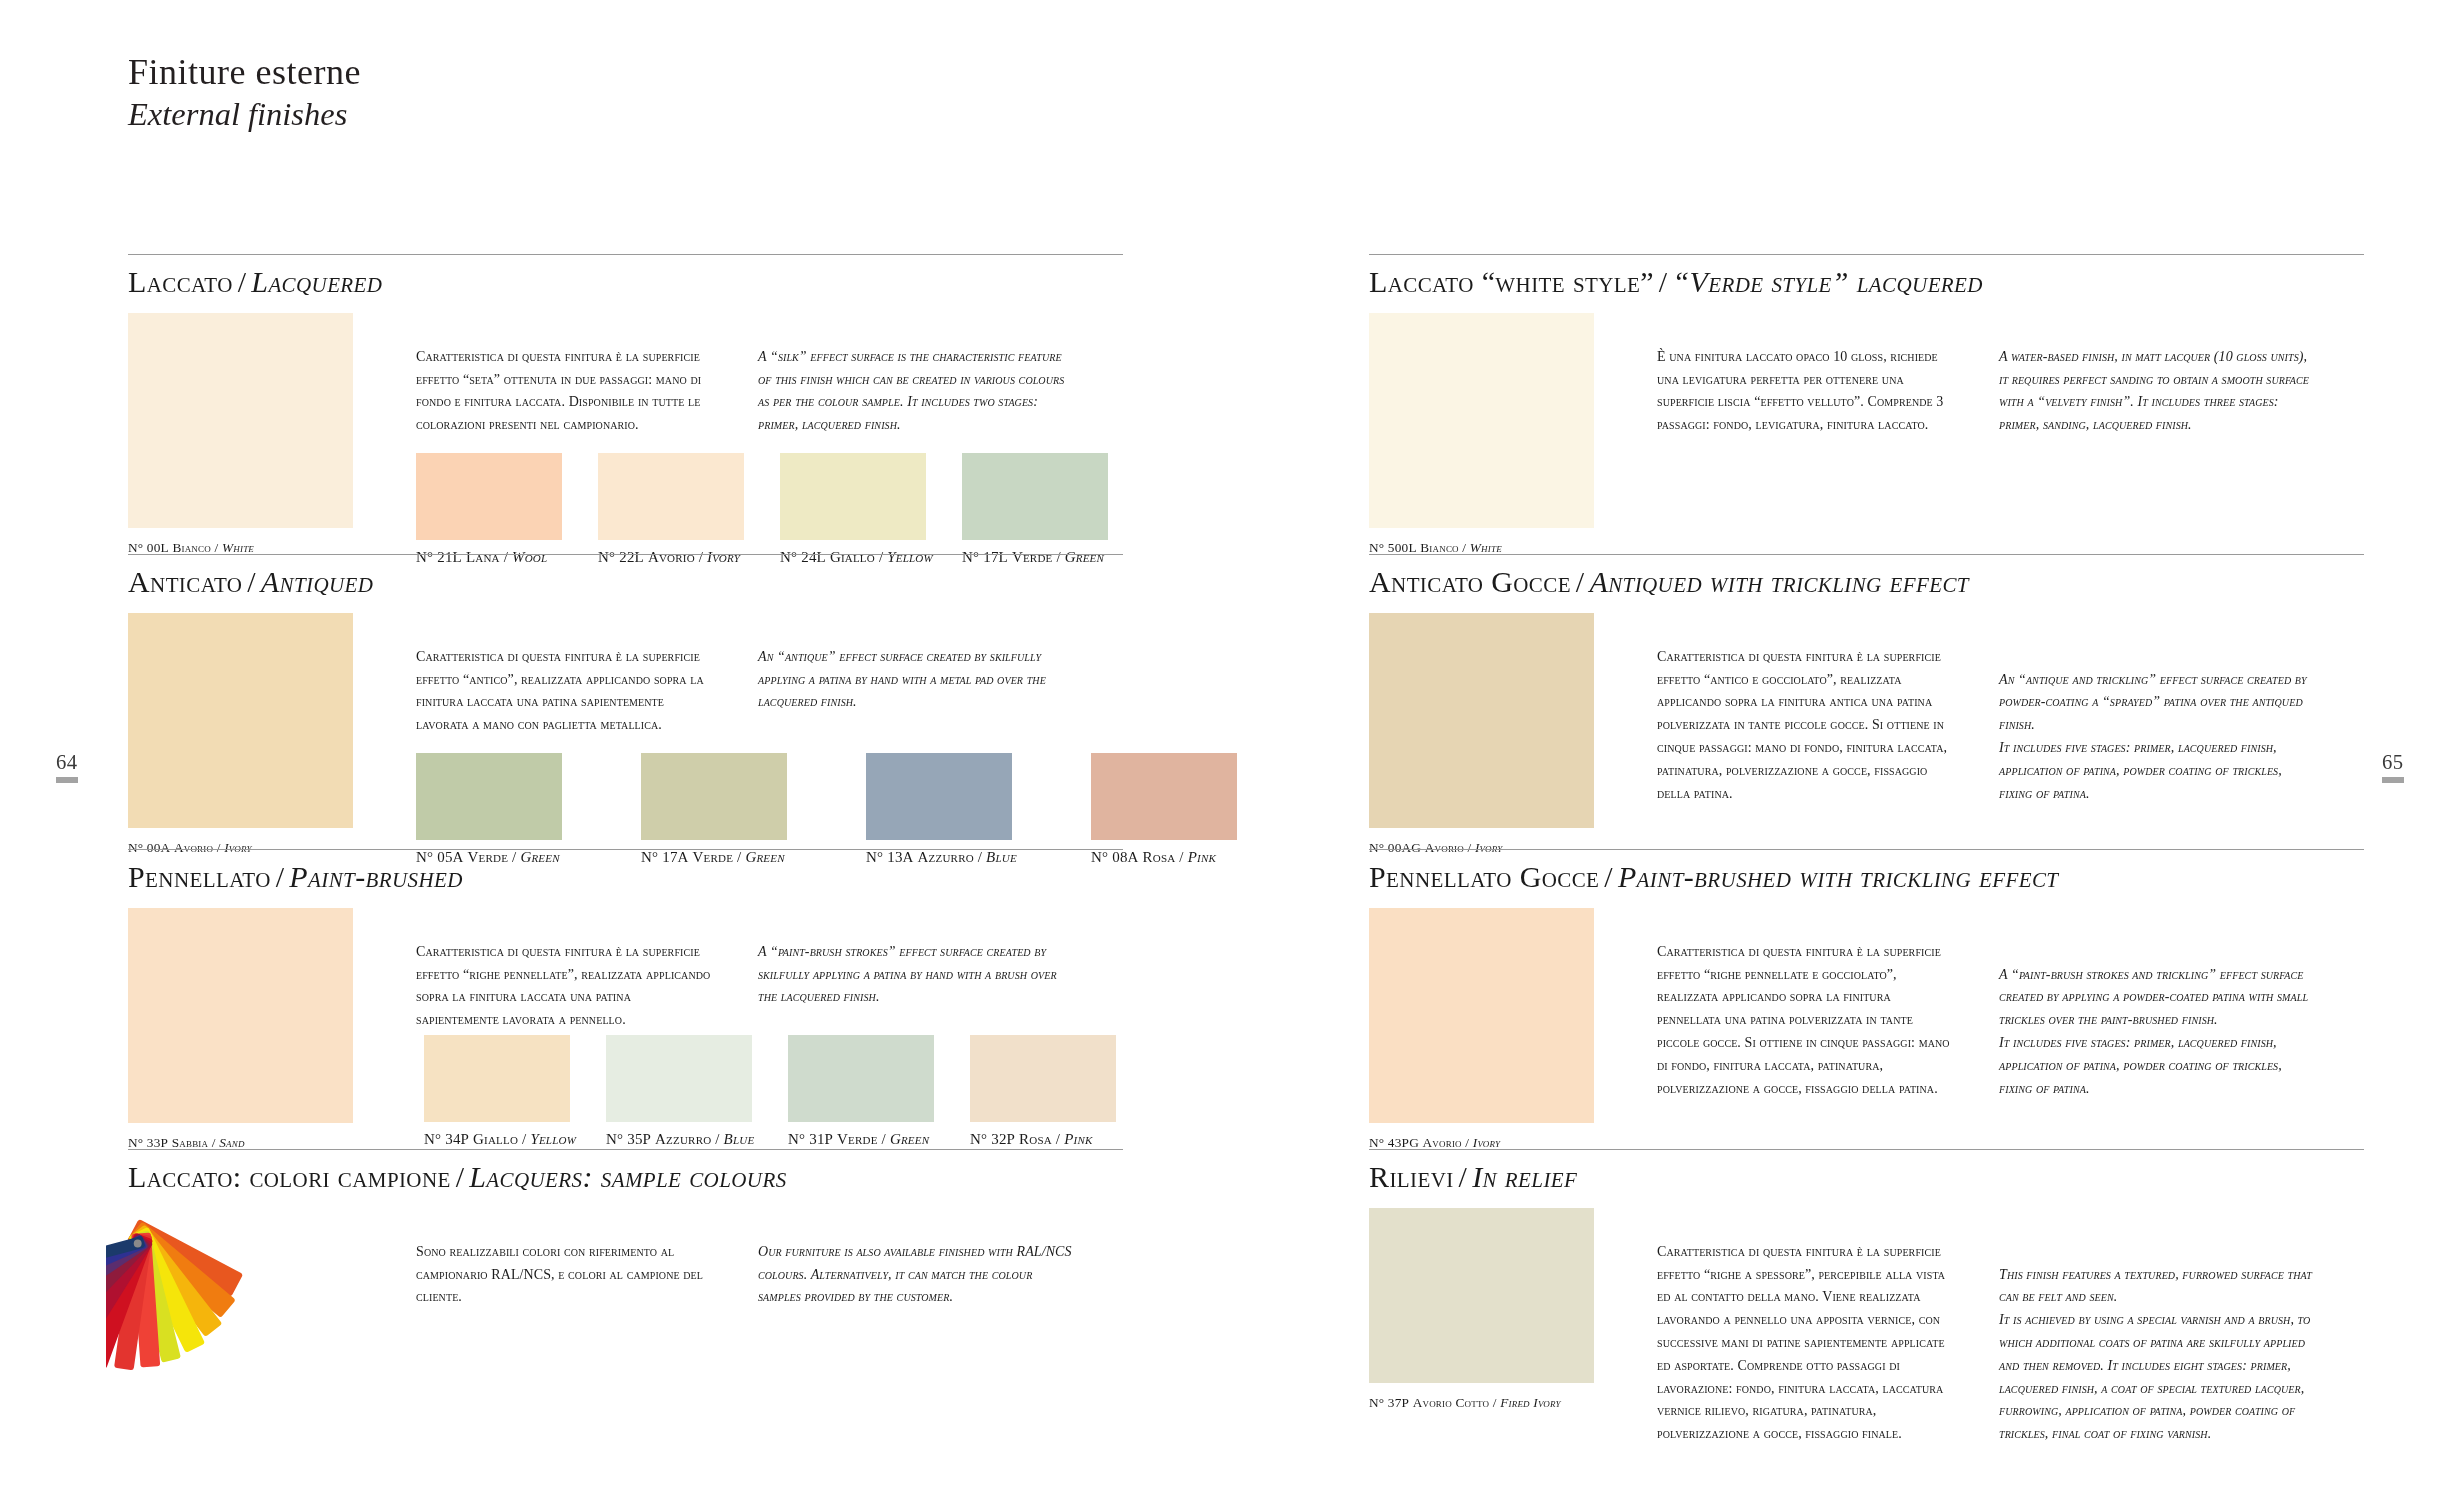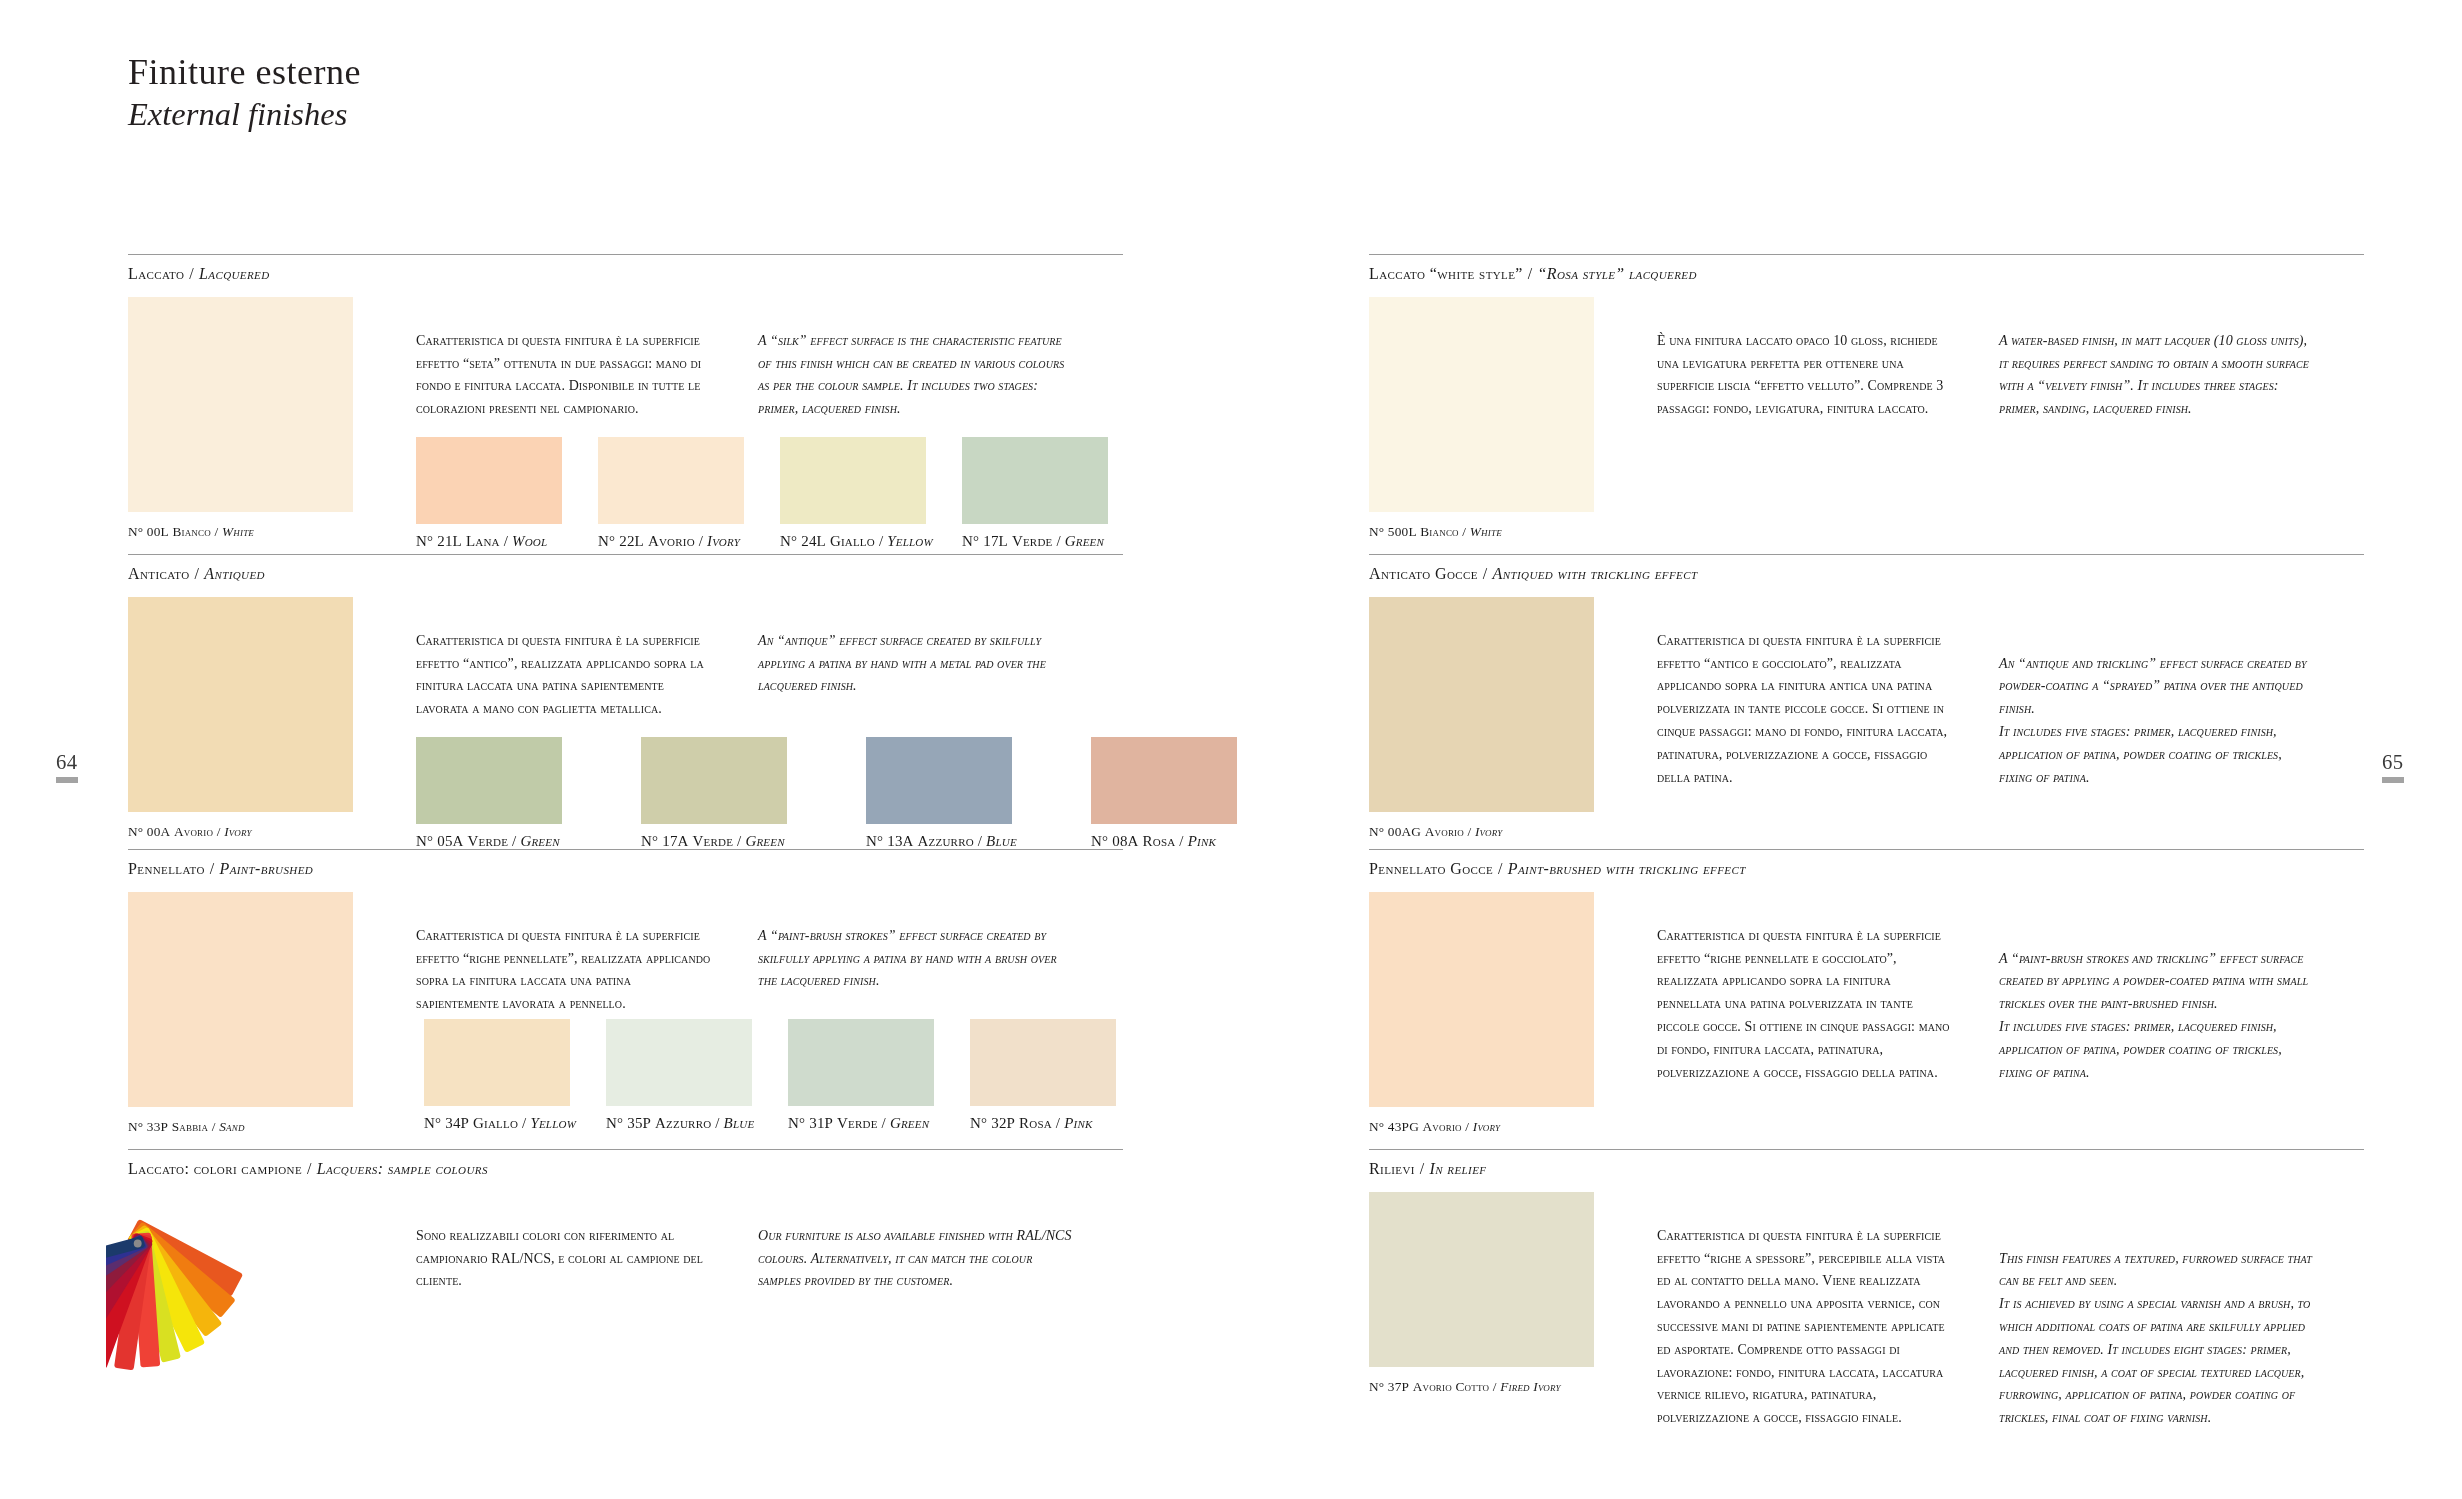--- a/index.html
+++ b/index.html
@@ -25,21 +25,21 @@
     position:absolute;font-size:20.7px;color:#3a3a3a;letter-spacing:0.5px;
     padding-bottom:3px;border-bottom:6px solid #a3a3a3;
   }
   .pagenum.left{left:56px;top:751px;}
   .pagenum.right{left:2382px;top:751px;}
 
   
   .section{position:absolute;width:995px;}
   .sec-rule{height:1px;background:#9a9a9a;width:100%;}
   .sec-head{
-    margin-top:9.9px;font-size:16px;letter-spacing:0.4px;white-space:nowrap;
+    margin-top:9.9px;font-size:30px;letter-spacing:0.4px;white-space:nowrap;
     color:#1b1b1b;
   }
   .sec-head .it{font-variant:small-caps;}
   .sec-head .sep{padding:0 4.9px;}
   .sec-head .en{font-style:italic;font-variant:small-caps;}
 
   .sec-body{position:relative;margin-top:13.8px;}
 
   
   .big-sw{
@@ -323,21 +323,21 @@
       <g transform="rotate(75 10 10)">
           <rect x="6" y="2" width="12" height="128" rx="3" fill="#1b3a6b"></rect>
         </g>
       <circle cx="12" cy="12" r="4" fill="#8a8a8a"></circle>
     </g>
   </svg>
 
   <div class="section" style="left:1369px;top:254px;">
     <div class="sec-rule"></div>
     <div class="sec-head">
-      <span class="it">Laccato “white style”</span><span class="sep">/</span><span class="en">“Rosa style” lacquered</span>
+      <span class="it">Laccato “white style”</span><span class="sep">/</span><span class="en">“Verde style” lacquered</span>
     </div>
     <div class="sec-body" style="height:246px;">
       <div class="big-sw" style="background:#fbf5e4;"></div>
       <div class="big-cap" style="top:227px;">
         <span class="sc">N° 500L</span>
         <span class="sc">Bianco</span>
         <span class="sc">/</span>
         <span class="sc-i">White</span>
       </div>
       <div class="txt it-col" style="top:33px;">

